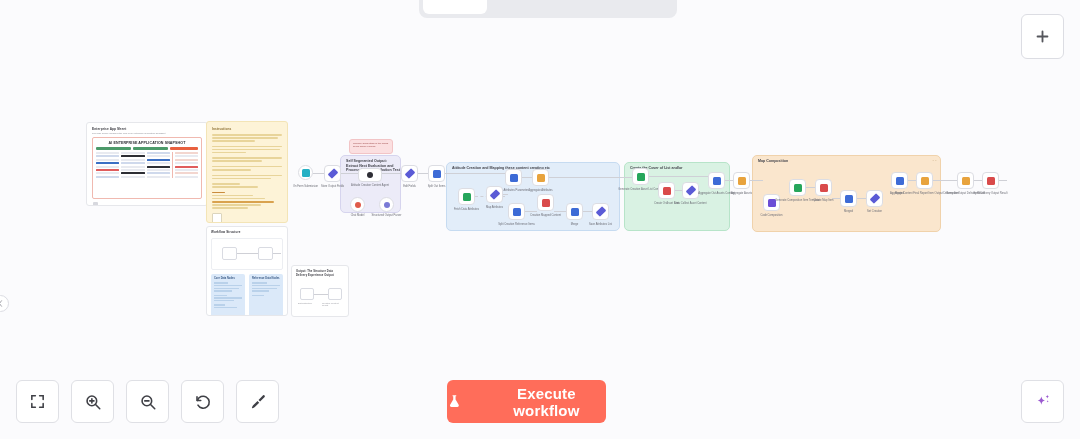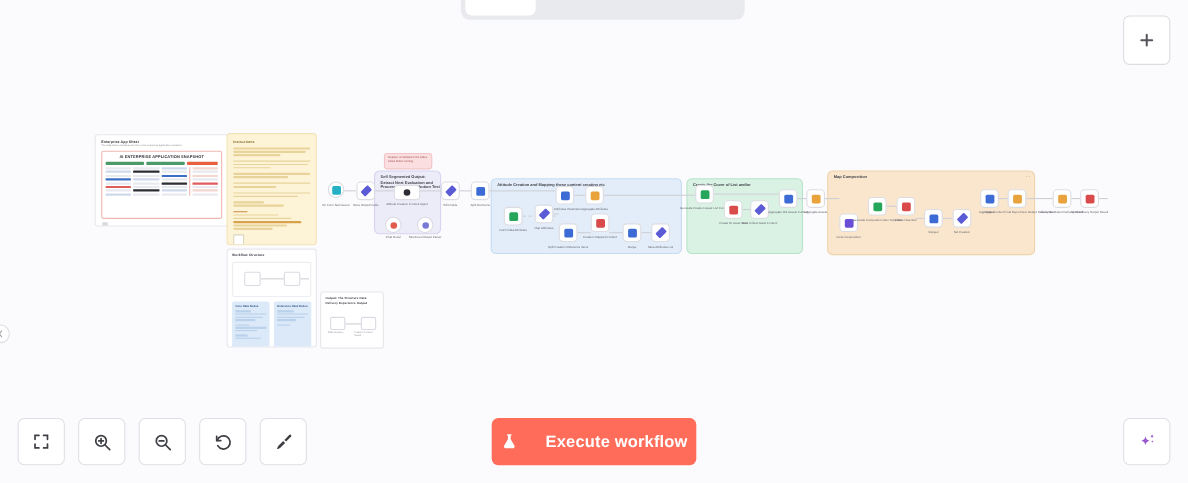--- a/index.html
+++ b/index.html
@@ -86,21 +86,21 @@
   .tool-btn {
     width: 43px; height: 43px; background: #fff;
     border: 1px solid #dfe0e5; border-radius: 6px;
     display: flex; align-items: center; justify-content: center;
     color: #4a4b52;
   }
 
   
   .execute-btn {
     position: absolute; left: 447px; bottom: 16px;
-    width: 186px; height: 43px;
+    width: 159px; height: 43px;
     background: #ff6d5a; color: #fff;
     border: none; border-radius: 6px;
     display: flex; align-items: center; justify-content: center; gap: 25px;
     font-size: 15px; font-weight: 600; letter-spacing: .15px;
     font-family: "Liberation Sans", sans-serif;
   }
 
   
   .ai-btn {
     position: absolute; right: 16px; bottom: 16px;

